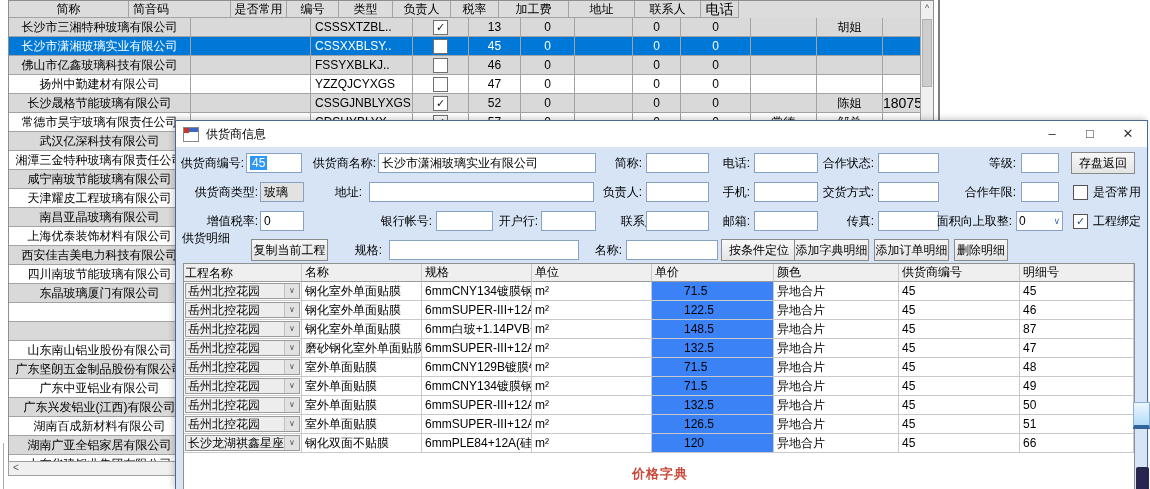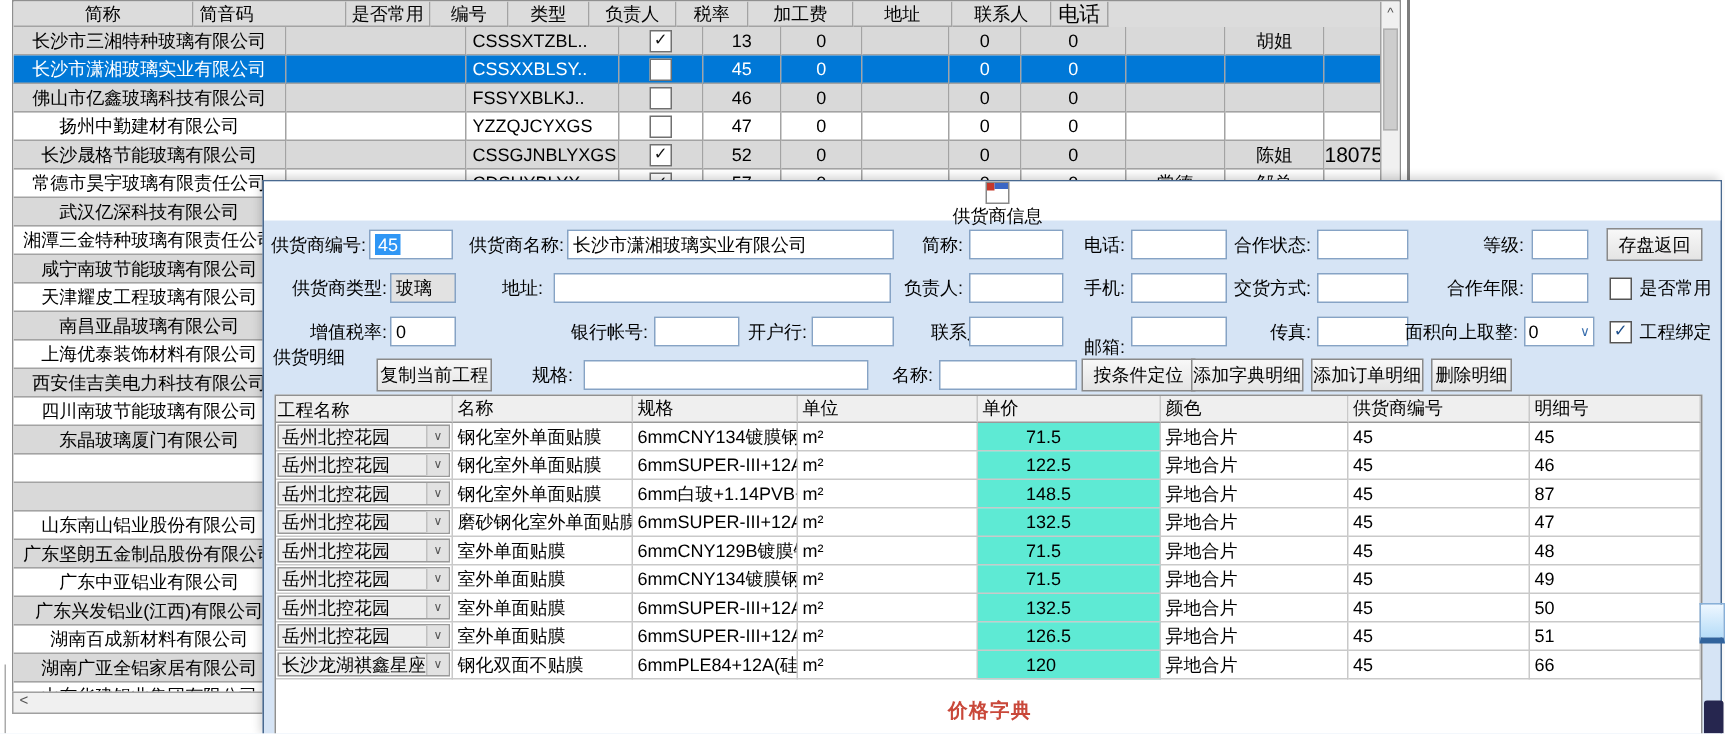--- a/index.html
+++ b/index.html
@@ -27,21 +27,21 @@
   .vscroll .thumb{position:absolute;left:1px;top:18px;width:10px;height:68px;background:#cdcdcd;border:1px solid #b0b0b0;box-sizing:border-box;}
   .hscroll{position:absolute;left:8px;top:461px;width:168px;height:15px;background:#f0f0f0;
            border:1px solid #a0a0a0;display:flex;z-index:3;box-sizing:border-box;}
   .hscroll .arr{width:14px;text-align:center;color:#555;line-height:12px;font-size:10px;}
   .divider{position:absolute;left:938px;top:0;width:2px;height:121px;background:#7e7e7e;z-index:1;}
   .lframe{position:absolute;left:3px;top:443px;width:1px;height:46px;background:#ababab;z-index:1;}
 
   
   .dlg{position:absolute;left:175px;top:120px;width:971px;height:369px;background:#d6e4f5;
        border:1px solid #49698f;box-shadow:-2px -2px 6px rgba(0,0,0,.18);z-index:5;}
-  .tbar{height:26px;background:#fff;display:flex;align-items:center;flex-direction:column;}
+  .tbar{height:26px;background:#fff;display:flex;align-items:center;}
   .ico{position:relative;width:14px;height:13px;margin-left:7px;border:1px solid #888;background:#fff;flex:none;}
   .ico:before{content:"";position:absolute;left:0;top:0;width:5px;height:5px;background:#c6382b;}
   .ico:after{content:"";position:absolute;left:5px;top:0;right:0;height:4px;background:#3b66c4;}
   .ttl{margin-left:7px;font-size:12px;color:#000;}
   .wbtns{margin-left:auto;display:flex;height:26px;}
   .wbtn{width:38px;text-align:center;line-height:26px;font-size:13px;color:#333;}
   .fld-label{position:absolute;height:20px;line-height:20px;text-align:right;white-space:nowrap;overflow:hidden;}
   .tb{position:absolute;height:20px;line-height:18px;background:#fff;border:1px solid #86a3c5;
       box-sizing:border-box;padding:0 3px;overflow:hidden;white-space:nowrap;}
   .tb.ro{background:#e2e2e2;}
@@ -62,21 +62,21 @@
   .dgrid{position:absolute;left:7px;top:142px;width:950px;height:226px;background:#fff;
          border:1px solid #909090;overflow:hidden;}
   .d-row{display:flex;height:19px;line-height:18px;background:#fff;}
   .d-row.hdr{height:18px;line-height:17px;background:#efefef;}
   .d-cell{border-right:1px solid #c9c9c9;border-bottom:1px solid #c9c9c9;box-sizing:border-box;
           padding:0 3px;overflow:hidden;white-space:nowrap;flex:none;text-align:left;}
   .d-row.hdr .d-cell{text-align:left;border-bottom:1px solid #9a9a9a;background:#efefef;}
   .d0{width:118px}.d1{width:120px}.d2{width:110px}.d3{width:120px}.d4{width:122px}
   .d5{width:125px}.d6{width:121px}.d7{width:114px}
   .d-cell.d0{padding:1px;}
-  .price{background:#5eead4;padding-left:32px;}
+  .price{background:#3b82f6;padding-left:32px;}
   .cmb{display:flex;align-items:center;height:16px;background:#ededed;border:1px solid #9a9a9a;
        box-sizing:border-box;width:100%;}
   .cmb .ct{flex:1;padding-left:2px;overflow:hidden;white-space:nowrap;}
   .cmb .ca{width:14px;height:100%;text-align:center;color:#555;font-size:8px;line-height:14px;
            border-left:1px solid #c0c0c0;background:#e2e2e2;flex:none;}
   .flabel{position:absolute;left:456px;top:344px;color:#c9483a;font-size:13px;font-weight:bold;
           letter-spacing:1px;z-index:6;}
 
   
   .gloss{position:absolute;left:1133px;top:402px;width:15px;height:22px;
@@ -506,21 +506,21 @@
     </div>
 
     <div class="fld-label" style="left:0;top:90px;width:82px">增值税率:</div>
     <div class="tb" style="left:84px;top:90px;width:44px">0</div>
     <div class="fld-label" style="left:190px;top:90px;width:66px">银行帐号:</div>
     <div class="tb" style="left:260px;top:90px;width:57px"></div>
     <div class="fld-label" style="left:318px;top:90px;width:44px">开户行:</div>
     <div class="tb" style="left:365px;top:90px;width:55px"></div>
     <div class="fld-label" style="left:436px;top:90px;width:48px">联系人:</div>
     <div class="tb" style="left:470px;top:90px;width:63px"></div>
-    <div class="fld-label" style="left:534px;top:100px;width:40px">邮箱:</div>
+    <div class="fld-label" style="left:534px;top:90px;width:40px">邮箱:</div>
     <div class="tb" style="left:578px;top:90px;width:64px"></div>
     <div class="fld-label" style="left:634px;top:90px;width:64px">传真:</div>
     <div class="tb" style="left:702px;top:90px;width:61px"></div>
     <div class="fld-label" style="left:750px;top:90px;width:86px">面积向上取整:</div>
     <div class="dd" style="left:840px;top:90px;width:47px">
       <span class="ddv">0</span>
       <span class="dda">∨</span>
     </div>
     <div class="dcb" style="left:897px;top:90px">
       <span class="box">✓</span>

